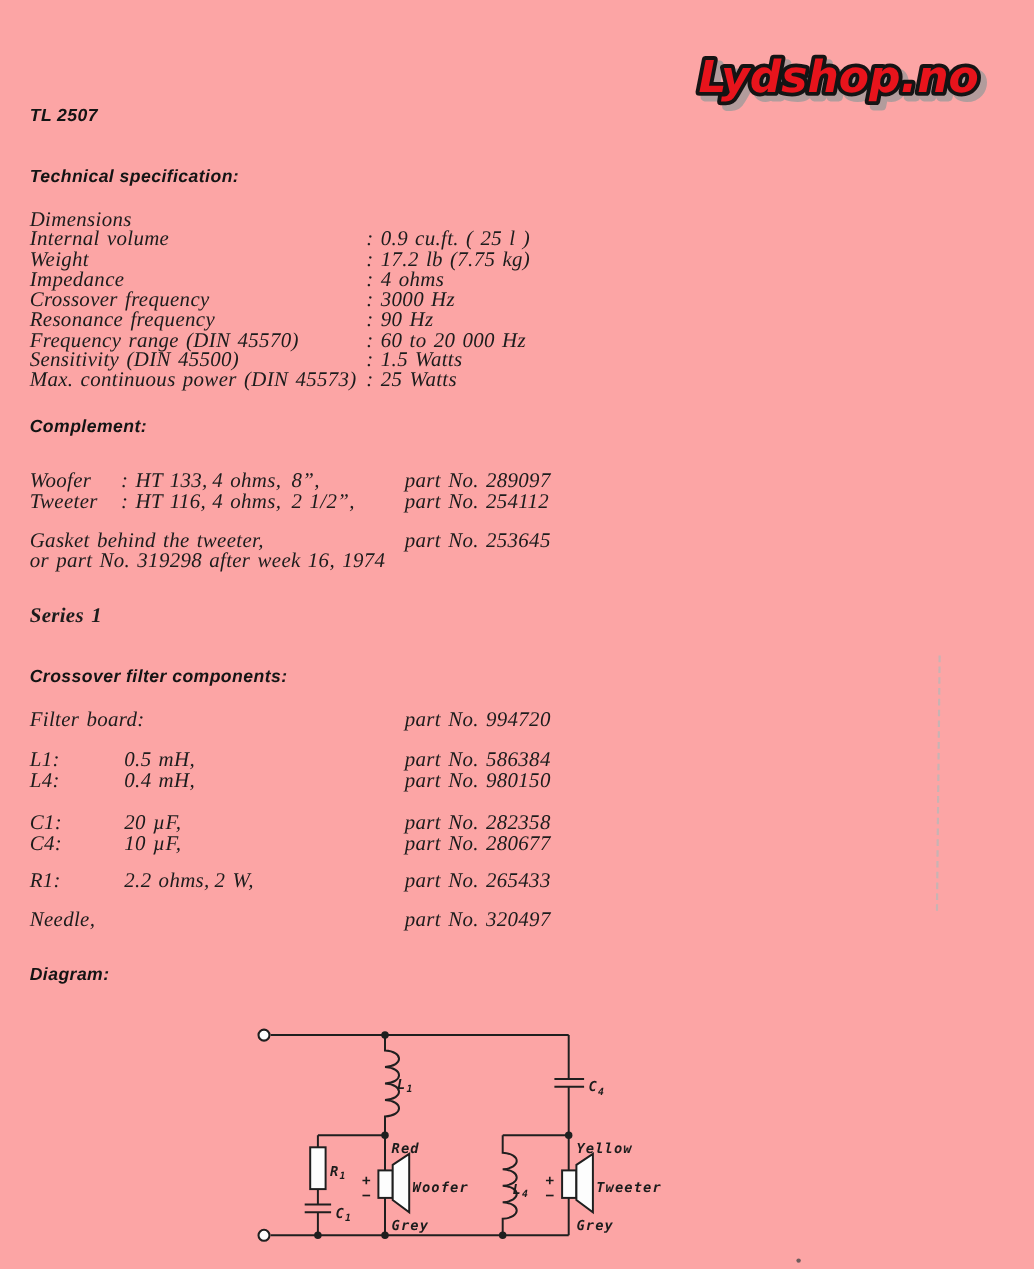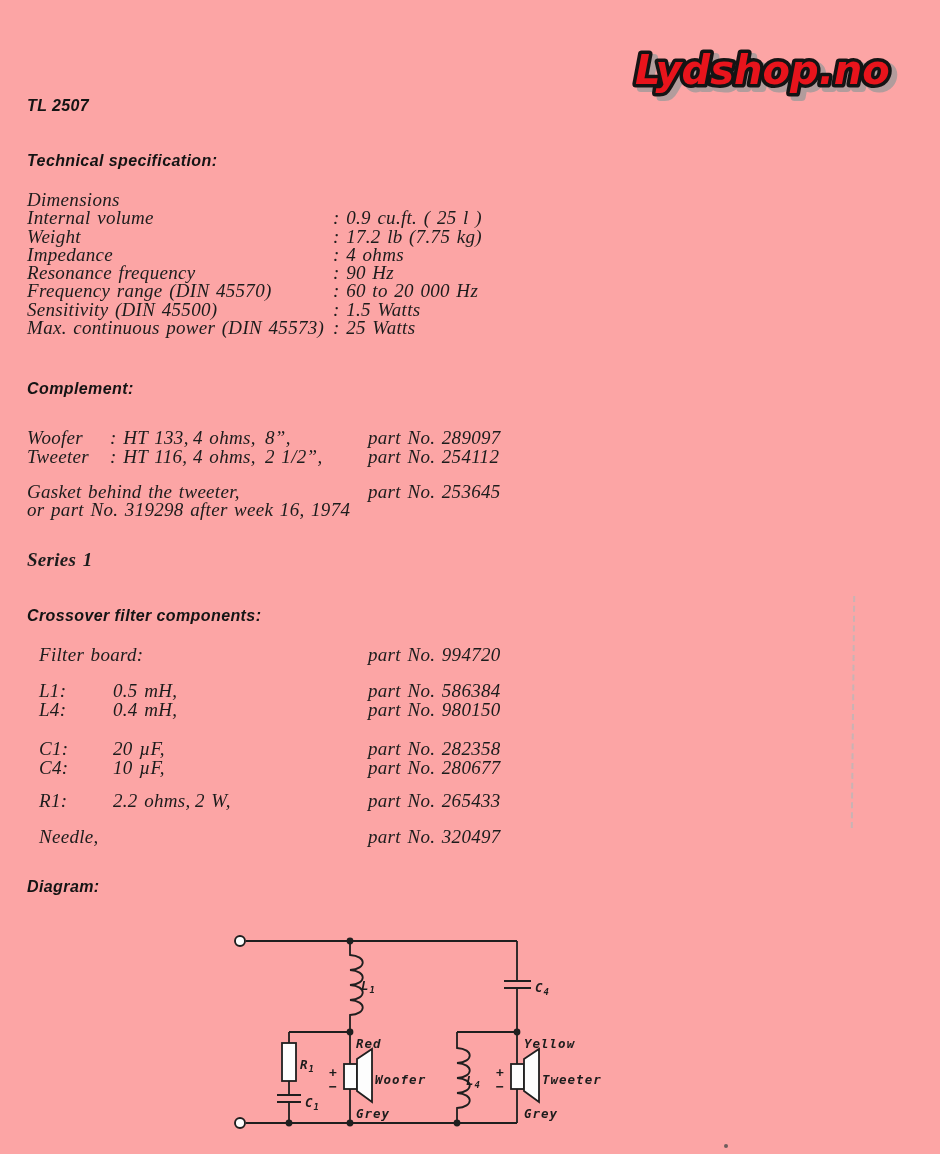--- a/index.html
+++ b/index.html
@@ -32,21 +32,21 @@
   #complement-table{left:27px;top:429px;width:860px;}
   .comp-row{position:relative;height:18.6px;}
   .comp-name{position:absolute;left:0;}
   .comp-model{position:absolute;left:83px;}
   .comp-imp{position:absolute;left:166px;}
   .comp-size{position:absolute;left:238px;}
   .comp-part{position:absolute;left:341px;}
   
   #crossover-rows{left:27px;top:0;width:860px;height:1px;}
   .co-row{position:absolute;width:860px;height:19px;}
-  .co-ref{position:absolute;left:0;margin-left:12px;}
+  .co-ref{position:absolute;left:0;}
   .co-value{position:absolute;left:86px;}
   .co-extra{position:absolute;left:168px;}
   .co-part{position:absolute;left:341px;}
   
   .logo-text{
     font-family:"DejaVu Sans","Liberation Sans",sans-serif;
     font-weight:bold;font-size:40px;
     paint-order:stroke;stroke-linejoin:round;stroke-linecap:round;
   }
   .logo-shadow{stroke-width:8px;opacity:.75;}
@@ -99,20 +99,24 @@
     </div>
     <div class="spec-row">
       <span class="spec-label">Weight</span>
       <span class="spec-value">: 17.2 lb (7.75 kg)</span>
     </div>
     <div class="spec-row">
       <span class="spec-label">Impedance</span>
       <span class="spec-value">: 4 ohms</span>
     </div>
     <div class="spec-row">
+      <span class="spec-label">Crossover frequency</span>
+      <span class="spec-value">: 3000 Hz</span>
+    </div>
+    <div class="spec-row">
       <span class="spec-label">Resonance frequency</span>
       <span class="spec-value">: 90 Hz</span>
     </div>
     <div class="spec-row">
       <span class="spec-label">Frequency range (DIN 45570)</span>
       <span class="spec-value">: 60 to 20 000 Hz</span>
     </div>
     <div class="spec-row">
       <span class="spec-label">Sensitivity (DIN 45500)</span>
       <span class="spec-value">: 1.5 Watts</span>

